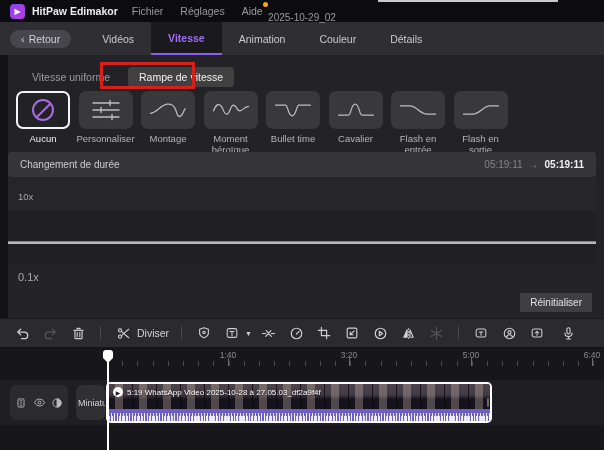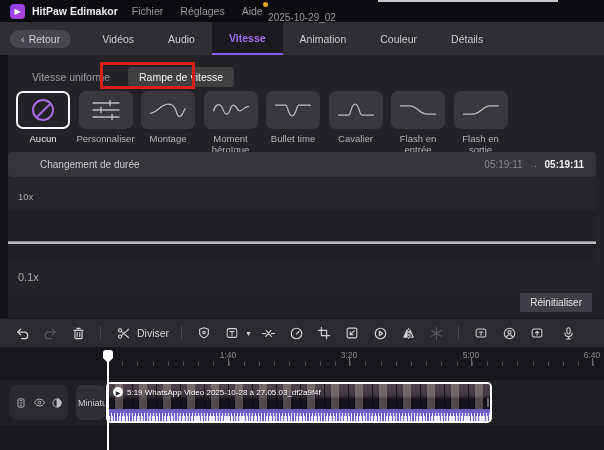--- a/index.html
+++ b/index.html
@@ -33,21 +33,21 @@
   .cards{position:absolute;top:36px;left:16px;display:flex;gap:8.5px;}
   .card-wrap{width:54px;display:flex;flex-direction:column;align-items:center;}
   .card{width:54px;height:38px;background:#38383d;border-radius:7px;display:flex;align-items:center;justify-content:center;color:#bcbcc2;}
   .card.selected{background:#222226;border:2px solid #f4f4f6;}
   .card-label{margin-top:5px;font-size:9.5px;line-height:10.5px;color:#b4b4ba;text-align:center;}
   .card-wrap.selected .card-label{color:#f0f0f2;}
   .no-icon{width:22px;height:22px;border:2px solid #a76be0;border-radius:50%;position:relative;}
   .no-icon::after{content:"";position:absolute;left:-1px;top:9px;width:20px;height:2px;background:#a76be0;transform:rotate(-45deg);}
 
   .duration-bar{position:absolute;top:97px;left:8px;right:8px;height:25px;background:#35353a;border-radius:4px;display:flex;align-items:center;padding:0 12px;font-size:10px;}
-  .duration-label{color:#c9c9cf;margin-left:20px;}
+  .duration-label{color:#c9c9cf;}
   .duration-times{margin-left:auto;display:flex;gap:6px;align-items:center;color:#85858d;}
   .duration-to{color:#f0f0f2;font-weight:bold;}
 
   .graph{position:absolute;top:122px;left:8px;right:8px;height:118px;background:linear-gradient(#26262a 0 34px,#202024 34px 60px,#202024 60px 86px,#242428 86px 100%);}
   .graph-line{position:absolute;left:0;right:0;top:64px;height:3px;background:#b9b9bd;border-top:1px solid #808086;}
   .graph-max{position:absolute;left:10px;top:14px;font-size:9.5px;color:#a7a7ad;}
   .graph-min{position:absolute;left:10px;bottom:12px;font-size:11px;color:#a7a7ad;}
   .reset-btn{position:absolute;right:12px;bottom:6px;background:#3e3e44;border:none;border-radius:0;color:#e4e4e8;font-size:10px;padding:4px 10px;}
 
   
@@ -101,21 +101,20 @@
     <div class="project-title">2025-10-29_02</div>
   </div>
   <div class="artifact-strip"></div>
 
   <div class="tabbar">
     <div class="back-btn">
       <span class="back-chv">‹</span>
       <span>Retour</span>
     </div>
     <div class="tab">Vidéos</div>
-    <div class="tab">Audio</div>
     <div class="tab active">Vitesse</div>
     <div class="tab">Animation</div>
     <div class="tab">Couleur</div>
     <div class="tab">Détails</div>
   </div>
 
   <div class="panel">
     <div class="mode-row">
       <span class="mode-tab">Vitesse uniforme</span>
       <span class="mode-tab active">Rampe de vitesse</span>

